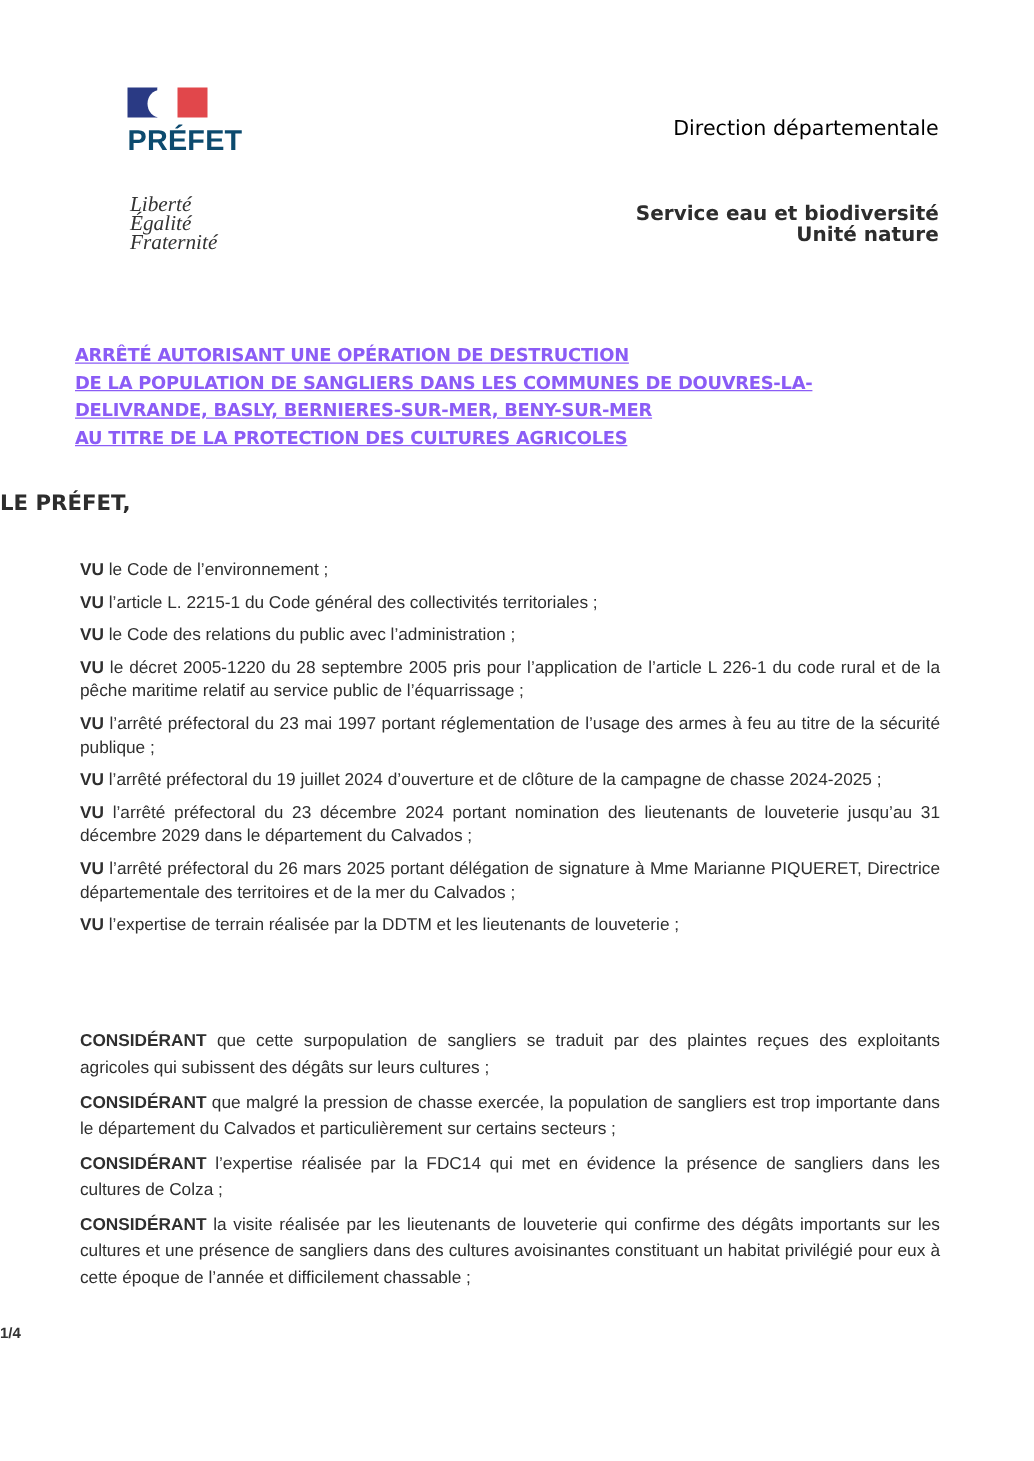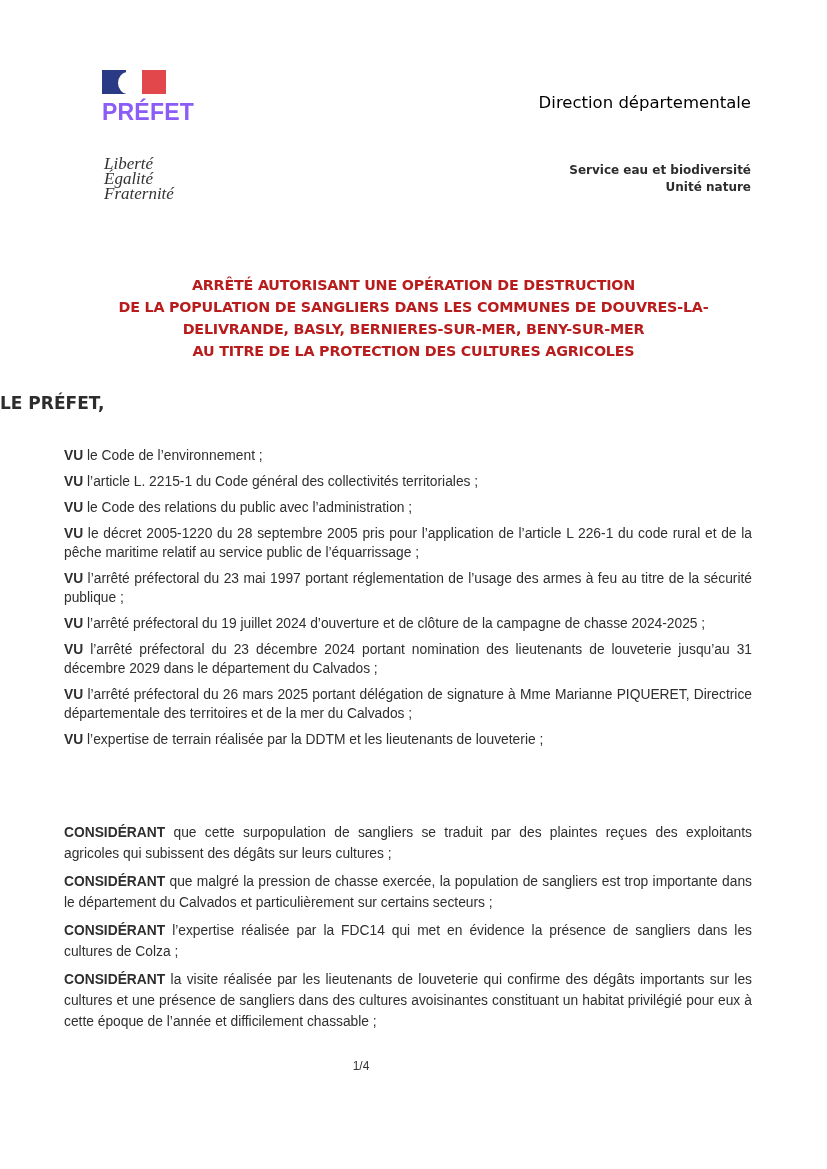--- a/index.html
+++ b/index.html
@@ -5,40 +5,40 @@
   html, body { margin: 0; padding: 0; background: #ffffff; }
   body { width: 827px; height: 1169px; position: relative; overflow: hidden; color: #2b2b2b; font-family: "Liberation Sans", sans-serif; }
   .page { position: absolute; left: 0; top: 0; width: 827px; height: 1169px; }
 
   
   .marianne { position: absolute; left: 102px; top: 70px; width: 64px; height: 24px; }
   .marianne .blue { position: absolute; left: 0; top: 0; width: 24px; height: 24px; background: #2a3a84; }
   .marianne .white { position: absolute; left: 24px; top: 0; width: 16px; height: 24px; background: #ffffff; }
   .marianne .red { position: absolute; left: 40px; top: 0; width: 24px; height: 24px; background: #e1474b; }
   .marianne .profile { position: absolute; left: 16px; top: 2px; width: 20px; height: 22px; background: #ffffff; border-radius: 50% 45% 40% 50%; }
-  .prefet-title { position: absolute; left: 102px; top: 100px; font-family: "Liberation Sans", sans-serif; font-weight: bold; font-size: 23px; line-height: 25px; color: #8b5cf6; letter-spacing: 0.2px; }
+  .prefet-title { position: absolute; left: 102px; top: 100px; font-family: "Liberation Sans", sans-serif; font-weight: bold; font-size: 23px; line-height: 25px; color: #0c4a6e; letter-spacing: 0.2px; }
   .devise { position: absolute; left: 104px; top: 156px; font-family: "Liberation Serif", serif; font-style: italic; font-size: 17px; line-height: 15px; color: #333; }
 
   
   .direction { position: absolute; right: 76px; top: 91px; text-align: right; font-family: "DejaVu Sans", sans-serif; font-size: 16.5px; line-height: 24px; color: #000000; }
-  .service { position: absolute; right: 76px; top: 162px; text-align: right; font-family: "DejaVu Sans", sans-serif; font-weight: bold; font-size: 12px; line-height: 17px; color: #2d2d2d; }
+  .service { position: absolute; right: 76px; top: 162px; text-align: right; font-family: "DejaVu Sans", sans-serif; font-weight: bold; font-size: 16px; line-height: 17px; color: #2d2d2d; }
 
   
-  .title { position: absolute; left: 60px; width: 707px; top: 274px; text-align: center; font-family: "DejaVu Sans", sans-serif; font-weight: bold; font-size: 14.3px; line-height: 22px; color: #b91c1c; letter-spacing: -0.2px; }
+  .title { position: absolute; left: 60px; width: 707px; top: 274px; font-family: "DejaVu Sans", sans-serif; font-weight: bold; font-size: 14.3px; line-height: 22px; color: #8b5cf6; letter-spacing: -0.2px; text-decoration: underline; }
   .le-prefet { position: absolute; left: 0; width: 827px; top: 393px; text-align: left; font-family: "DejaVu Sans", sans-serif; font-weight: bold; font-size: 17px; color: #2d2d2d; }
 
   
   .body-text { position: absolute; left: 64px; width: 688px; font-family: "Liberation Sans", sans-serif; font-size: 13.8px; line-height: 19px; color: #2f2f2f; text-align: justify; }
   .para { margin: 0 0 7px 0; }
   .kw { font-weight: bold; }
   .vu-block { top: 446px; }
   .cons-block { top: 822px; }
   .cons-block .para { line-height: 21px; margin-bottom: 7px; }
 
-  .page-num { position: absolute; left: 0; width: 722px; top: 1059px; text-align: center; font-family: "Liberation Sans", sans-serif; font-size: 12px; color: #333; }
+  .page-num { position: absolute; left: 0; width: 722px; top: 1059px; text-align: left; font-family: "Liberation Sans", sans-serif; font-size: 12px; color: #333; font-weight: bold; }
 </style>
 </head>
 <body>
 
 <div class="page">
 
   <div class="marianne">
     <div class="blue"></div>
     <div class="white"></div>
     <div class="red"></div>

